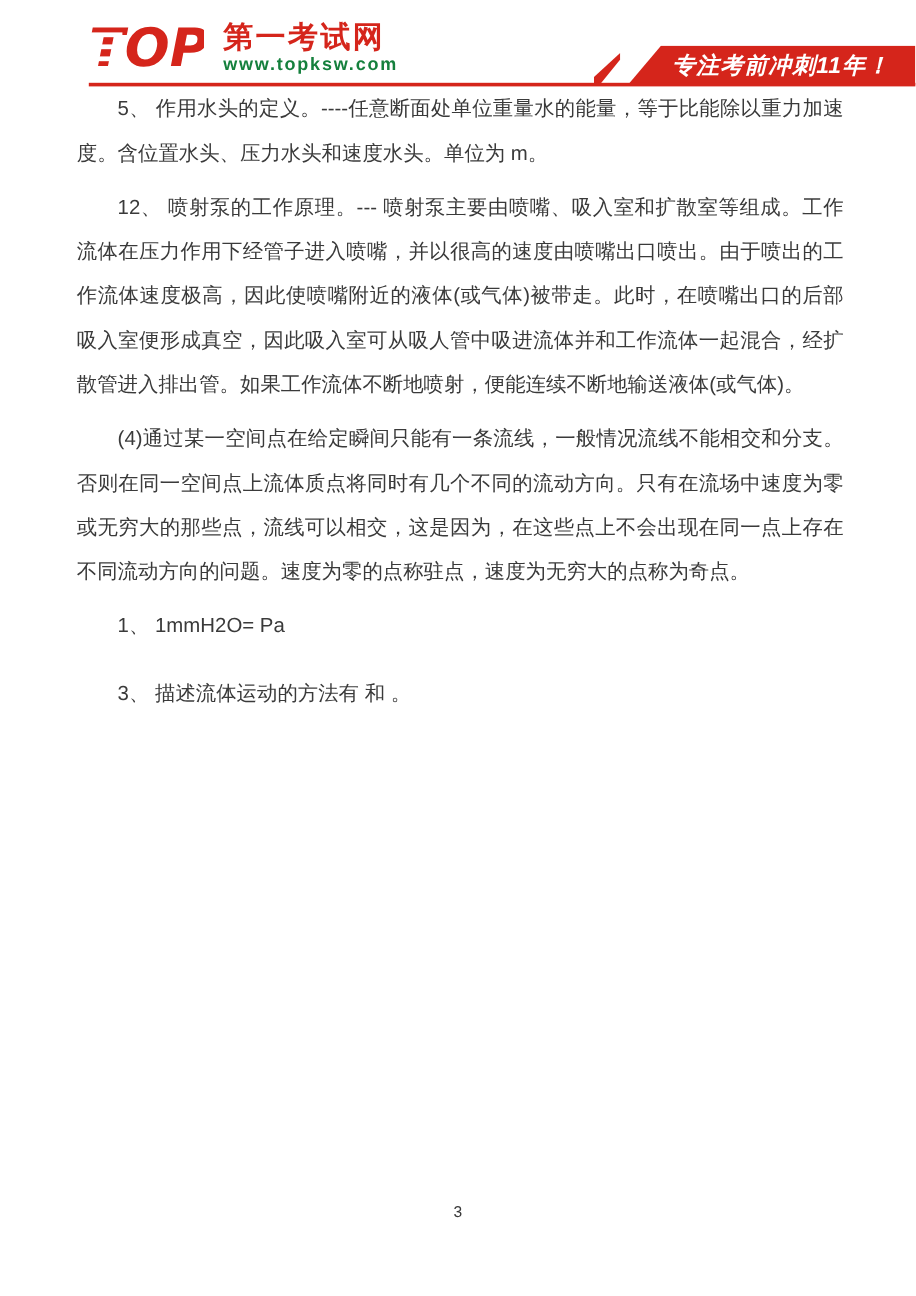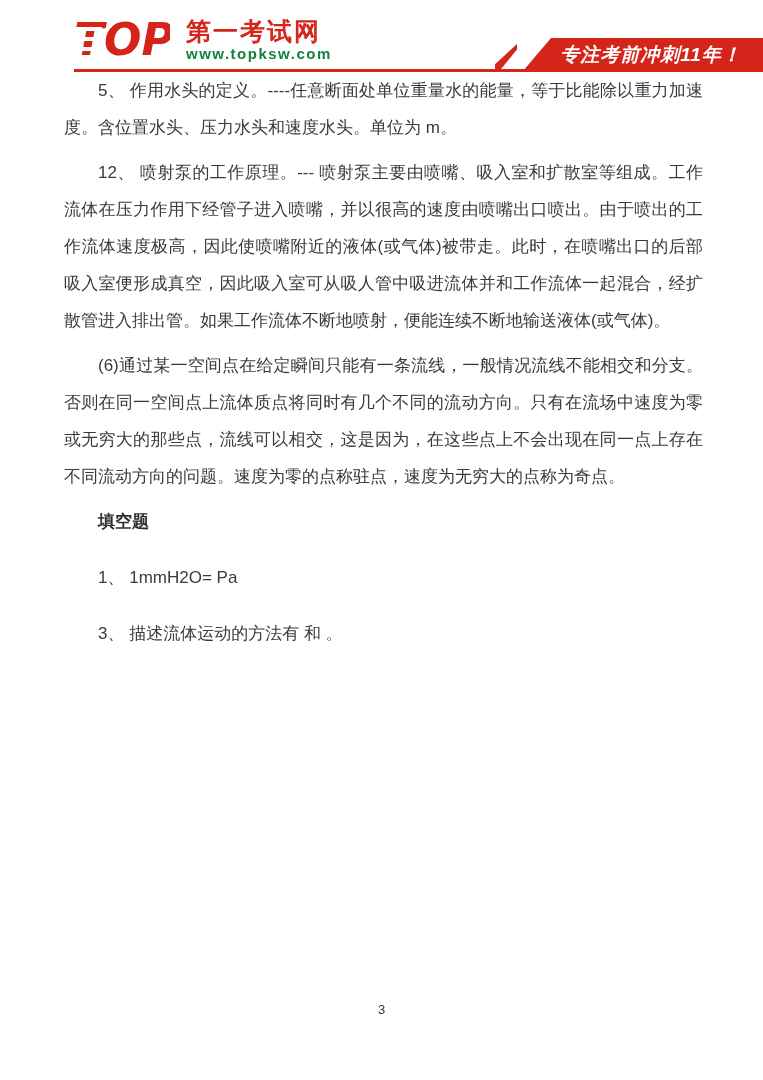--- a/index.html
+++ b/index.html
@@ -83,22 +83,21 @@
     <div class="banner-accent"></div>
     <div class="banner">
       <span>专注考前冲刺11年！</span>
     </div>
     <div class="header-rule"></div>
   </div>
 
   <div class="content">
     <p>5、 作用水头的定义。----任意断面处单位重量水的能量，等于比能除以重力加速度。含位置水头、压力水头和速度水头。单位为 m。</p>
     <p>12、 喷射泵的工作原理。--- 喷射泵主要由喷嘴、吸入室和扩散室等组成。工作流体在压力作用下经管子进入喷嘴，并以很高的速度由喷嘴出口喷出。由于喷出的工作流体速度极高，因此使喷嘴附近的液体(或气体)被带走。此时，在喷嘴出口的后部吸入室便形成真空，因此吸入室可从吸人管中吸进流体并和工作流体一起混合，经扩散管进入排出管。如果工作流体不断地喷射，便能连续不断地输送液体(或气体)。</p>
-    <p>(6)通过某一空间点在给定瞬间只能有一条流线，一般情况流线不能相交和分支。否则在同一空间点上流体质点将同时有几个不同的流动方向。只有在流场中速度为零或无穷大的那些点，流线可以相交，这是因为，在这些点上不会出现在同一点上存在不同流动方向的问题。速度为零的点称驻点，速度为无穷大的点称为奇点。</p>
-    <h3>填空题</h3>
+    <p>(4)通过某一空间点在给定瞬间只能有一条流线，一般情况流线不能相交和分支。否则在同一空间点上流体质点将同时有几个不同的流动方向。只有在流场中速度为零或无穷大的那些点，流线可以相交，这是因为，在这些点上不会出现在同一点上存在不同流动方向的问题。速度为零的点称驻点，速度为无穷大的点称为奇点。</p>
     <p class="gap">1、 1mmH2O= Pa</p>
     <p class="gap">3、 描述流体运动的方法有 和 。</p>
   </div>
 
   <div class="footer">
     <span>3</span>
   </div>
 
 </div>
 

